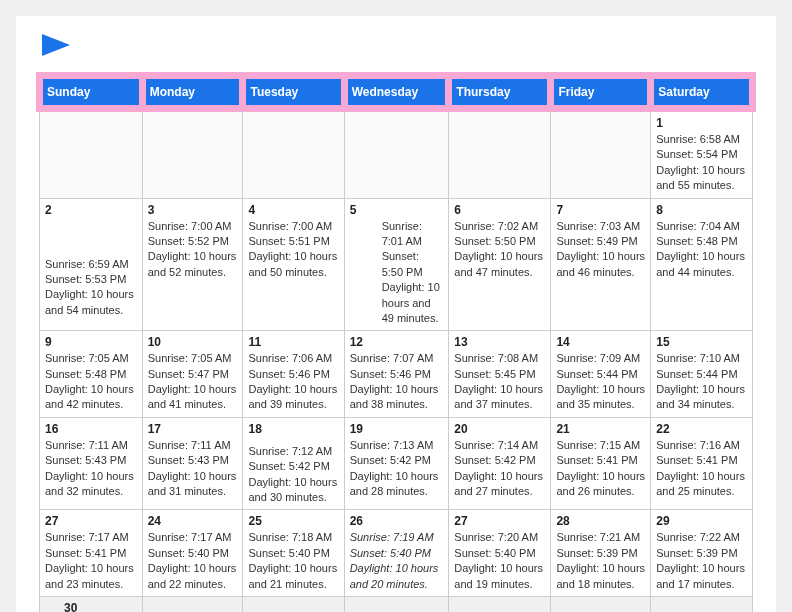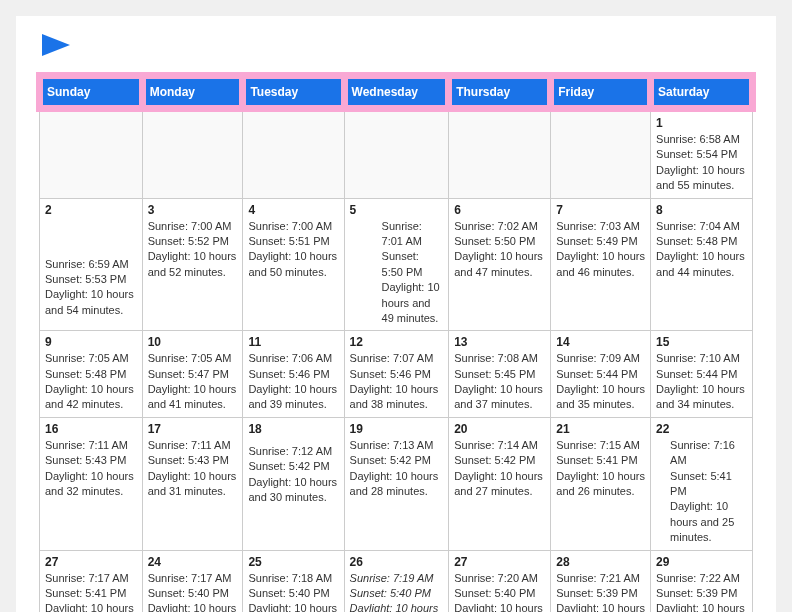--- a/index.html
+++ b/index.html
@@ -261,21 +261,21 @@
 Daylight: 10 hours and 27 minutes.</div>
           </td>
           <td>
             <span class="day-number">21</span>
             <div class="day-info" style="white-space: pre-line;">Sunrise: 7:15 AM
 Sunset: 5:41 PM
 Daylight: 10 hours and 26 minutes.</div>
           </td>
           <td>
             <span class="day-number">22</span>
-            <div class="day-info" style="white-space: pre-line; margin-left: 14px;">Sunrise: 7:16 AM
+            <div class="day-info" style="white-space: pre-line;">Sunrise: 7:16 AM
 Sunset: 5:41 PM
 Daylight: 10 hours and 25 minutes.</div>
           </td>
         </tr>
         <tr>
           <td>
             <span class="day-number">27</span>
             <div class="day-info" style="white-space: pre-line;">Sunrise: 7:17 AM
 Sunset: 5:41 PM
 Daylight: 10 hours and 23 minutes.</div>

